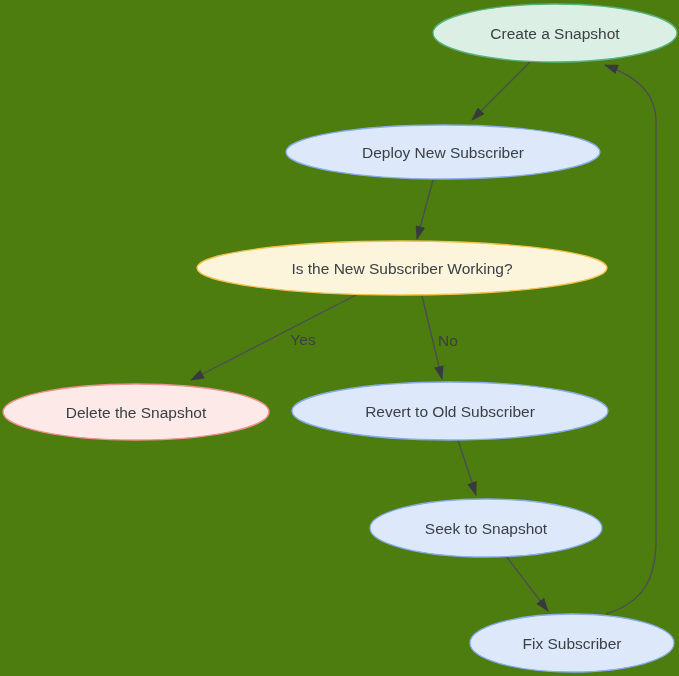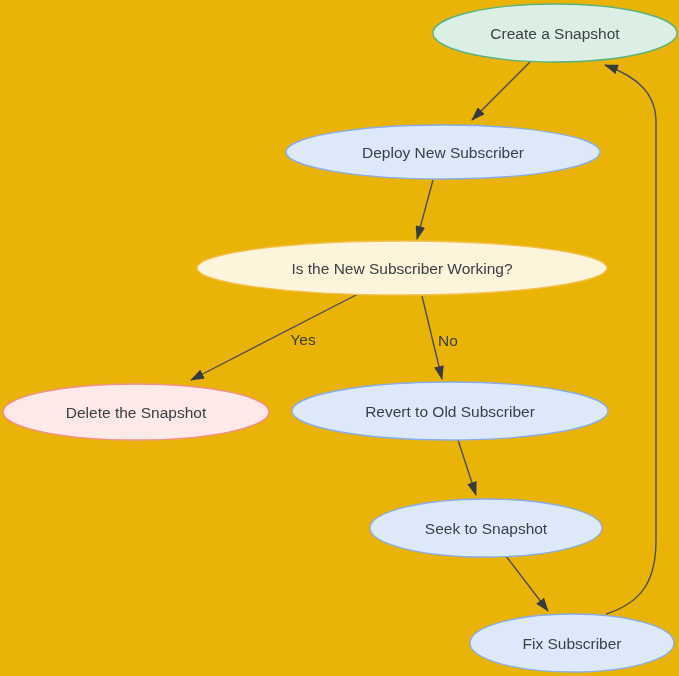--- a/index.html
+++ b/index.html
@@ -5,21 +5,21 @@
   html, body {
     margin: 0;
     padding: 0;
     background: #ffffff;
     font-family: "Liberation Sans", sans-serif;
   }
   .canvas {
     position: relative;
     width: 679px;
     height: 676px;
-    background: #eab308;
+    background: #4d7c0f;
     overflow: hidden;
   }
   svg { display: block; }
   .node-label {
     font-family: "Liberation Sans", sans-serif;
     font-size: 15.5px;
     fill: #3b4045;
   }
   .edge-label {
     font-family: "Liberation Sans", sans-serif;

